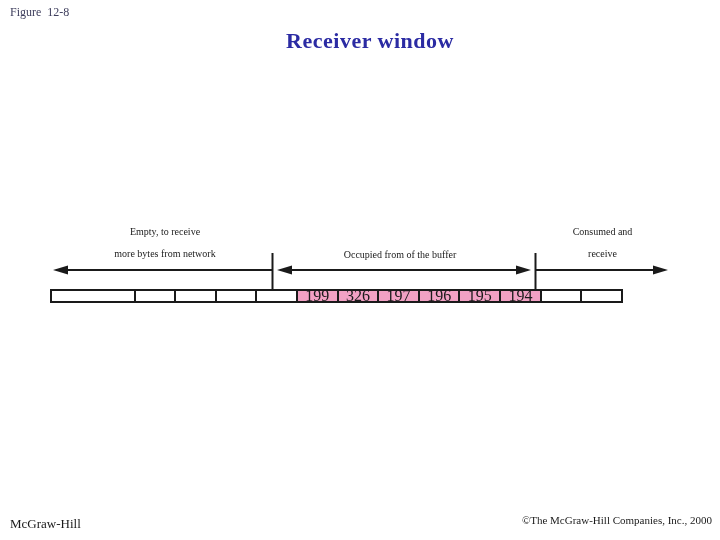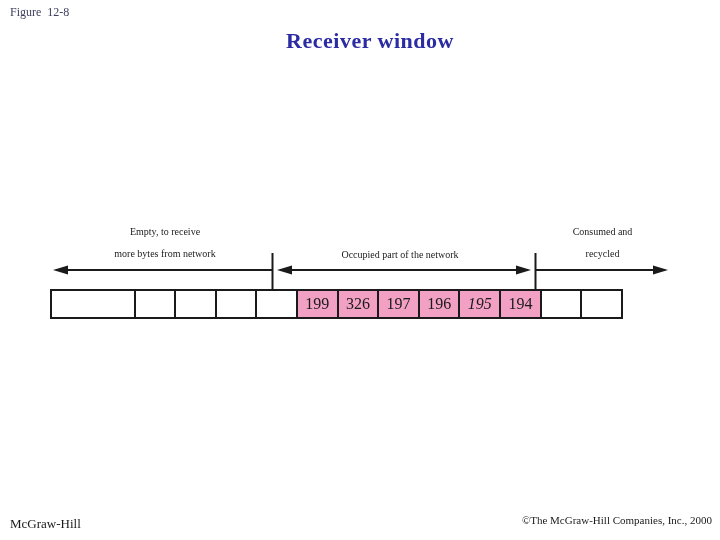--- a/index.html
+++ b/index.html
@@ -49,21 +49,21 @@
     left: 0;
     top: 240px;
     width: 720px;
     height: 60px;
   }
   .buffer-row {
     position: absolute;
     left: 50px;
     top: 289px;
     width: 573px;
-    height: 30px;
+    height: 14px;
     display: flex;
     border: 2px solid #1a1a1a;
     box-sizing: border-box;
     background: #ffffff;
     padding-left: 43px;
   }
   .cell {
     flex: 1 1 0;
     border-right: 2px solid #1a1a1a;
     display: flex;
@@ -96,26 +96,26 @@
   <div class="figure-label" style="color: rgb(61, 61, 92);">Figure  12-8</div>
 
   <div class="page-title" style="color: rgb(43, 43, 163);">Receiver window</div>
 
   <div class="diagram-label label-empty">
     <div>Empty, to receive</div>
     <div>more bytes from network</div>
   </div>
 
   <div class="diagram-label label-occupied">
-    <div>Occupied part of the network</div>
+    <div>Occupied from of the buffer</div>
   </div>
 
   <div class="diagram-label label-consumed">
     <div>Consumed and</div>
-    <div>recycled</div>
+    <div>receive</div>
   </div>
 
   <svg class="arrows-svg" viewBox="0 0 720 60" xmlns="http://www.w3.org/2000/svg">
 
     <g>
       <line x1="65" y1="30" x2="272" y2="30" stroke="#1a1a1a" stroke-width="2"></line>
       <polygon points="53,30 68,25.5 68,34.5" fill="#1a1a1a"></polygon>
     </g>
 
     <line x1="272.5" y1="13" x2="272.5" y2="49" stroke="#1a1a1a" stroke-width="2"></line>
@@ -137,21 +137,21 @@
   <div class="buffer-row">
       <div class="cell"></div>
       <div class="cell"></div>
       <div class="cell"></div>
       <div class="cell"></div>
       <div class="cell"></div>
       <div class="cell filled" style="background: rgb(242, 161, 196);">199</div>
       <div class="cell filled" style="background: rgb(242, 161, 196);">326</div>
       <div class="cell filled" style="background: rgb(242, 161, 196);">197</div>
       <div class="cell filled" style="background: rgb(242, 161, 196);">196</div>
-      <div class="cell filled" style="background: rgb(242, 161, 196); font-style: italic;">195</div>
+      <div class="cell filled" style="background: rgb(242, 161, 196);">195</div>
       <div class="cell filled" style="background: rgb(242, 161, 196);">194</div>
       <div class="cell"></div>
       <div class="cell"></div>
     </div>
 
   <div class="footer-left">McGraw-Hill</div>
 
   <div class="footer-right">©The McGraw-Hill Companies, Inc., 2000</div>
 
 </div>

